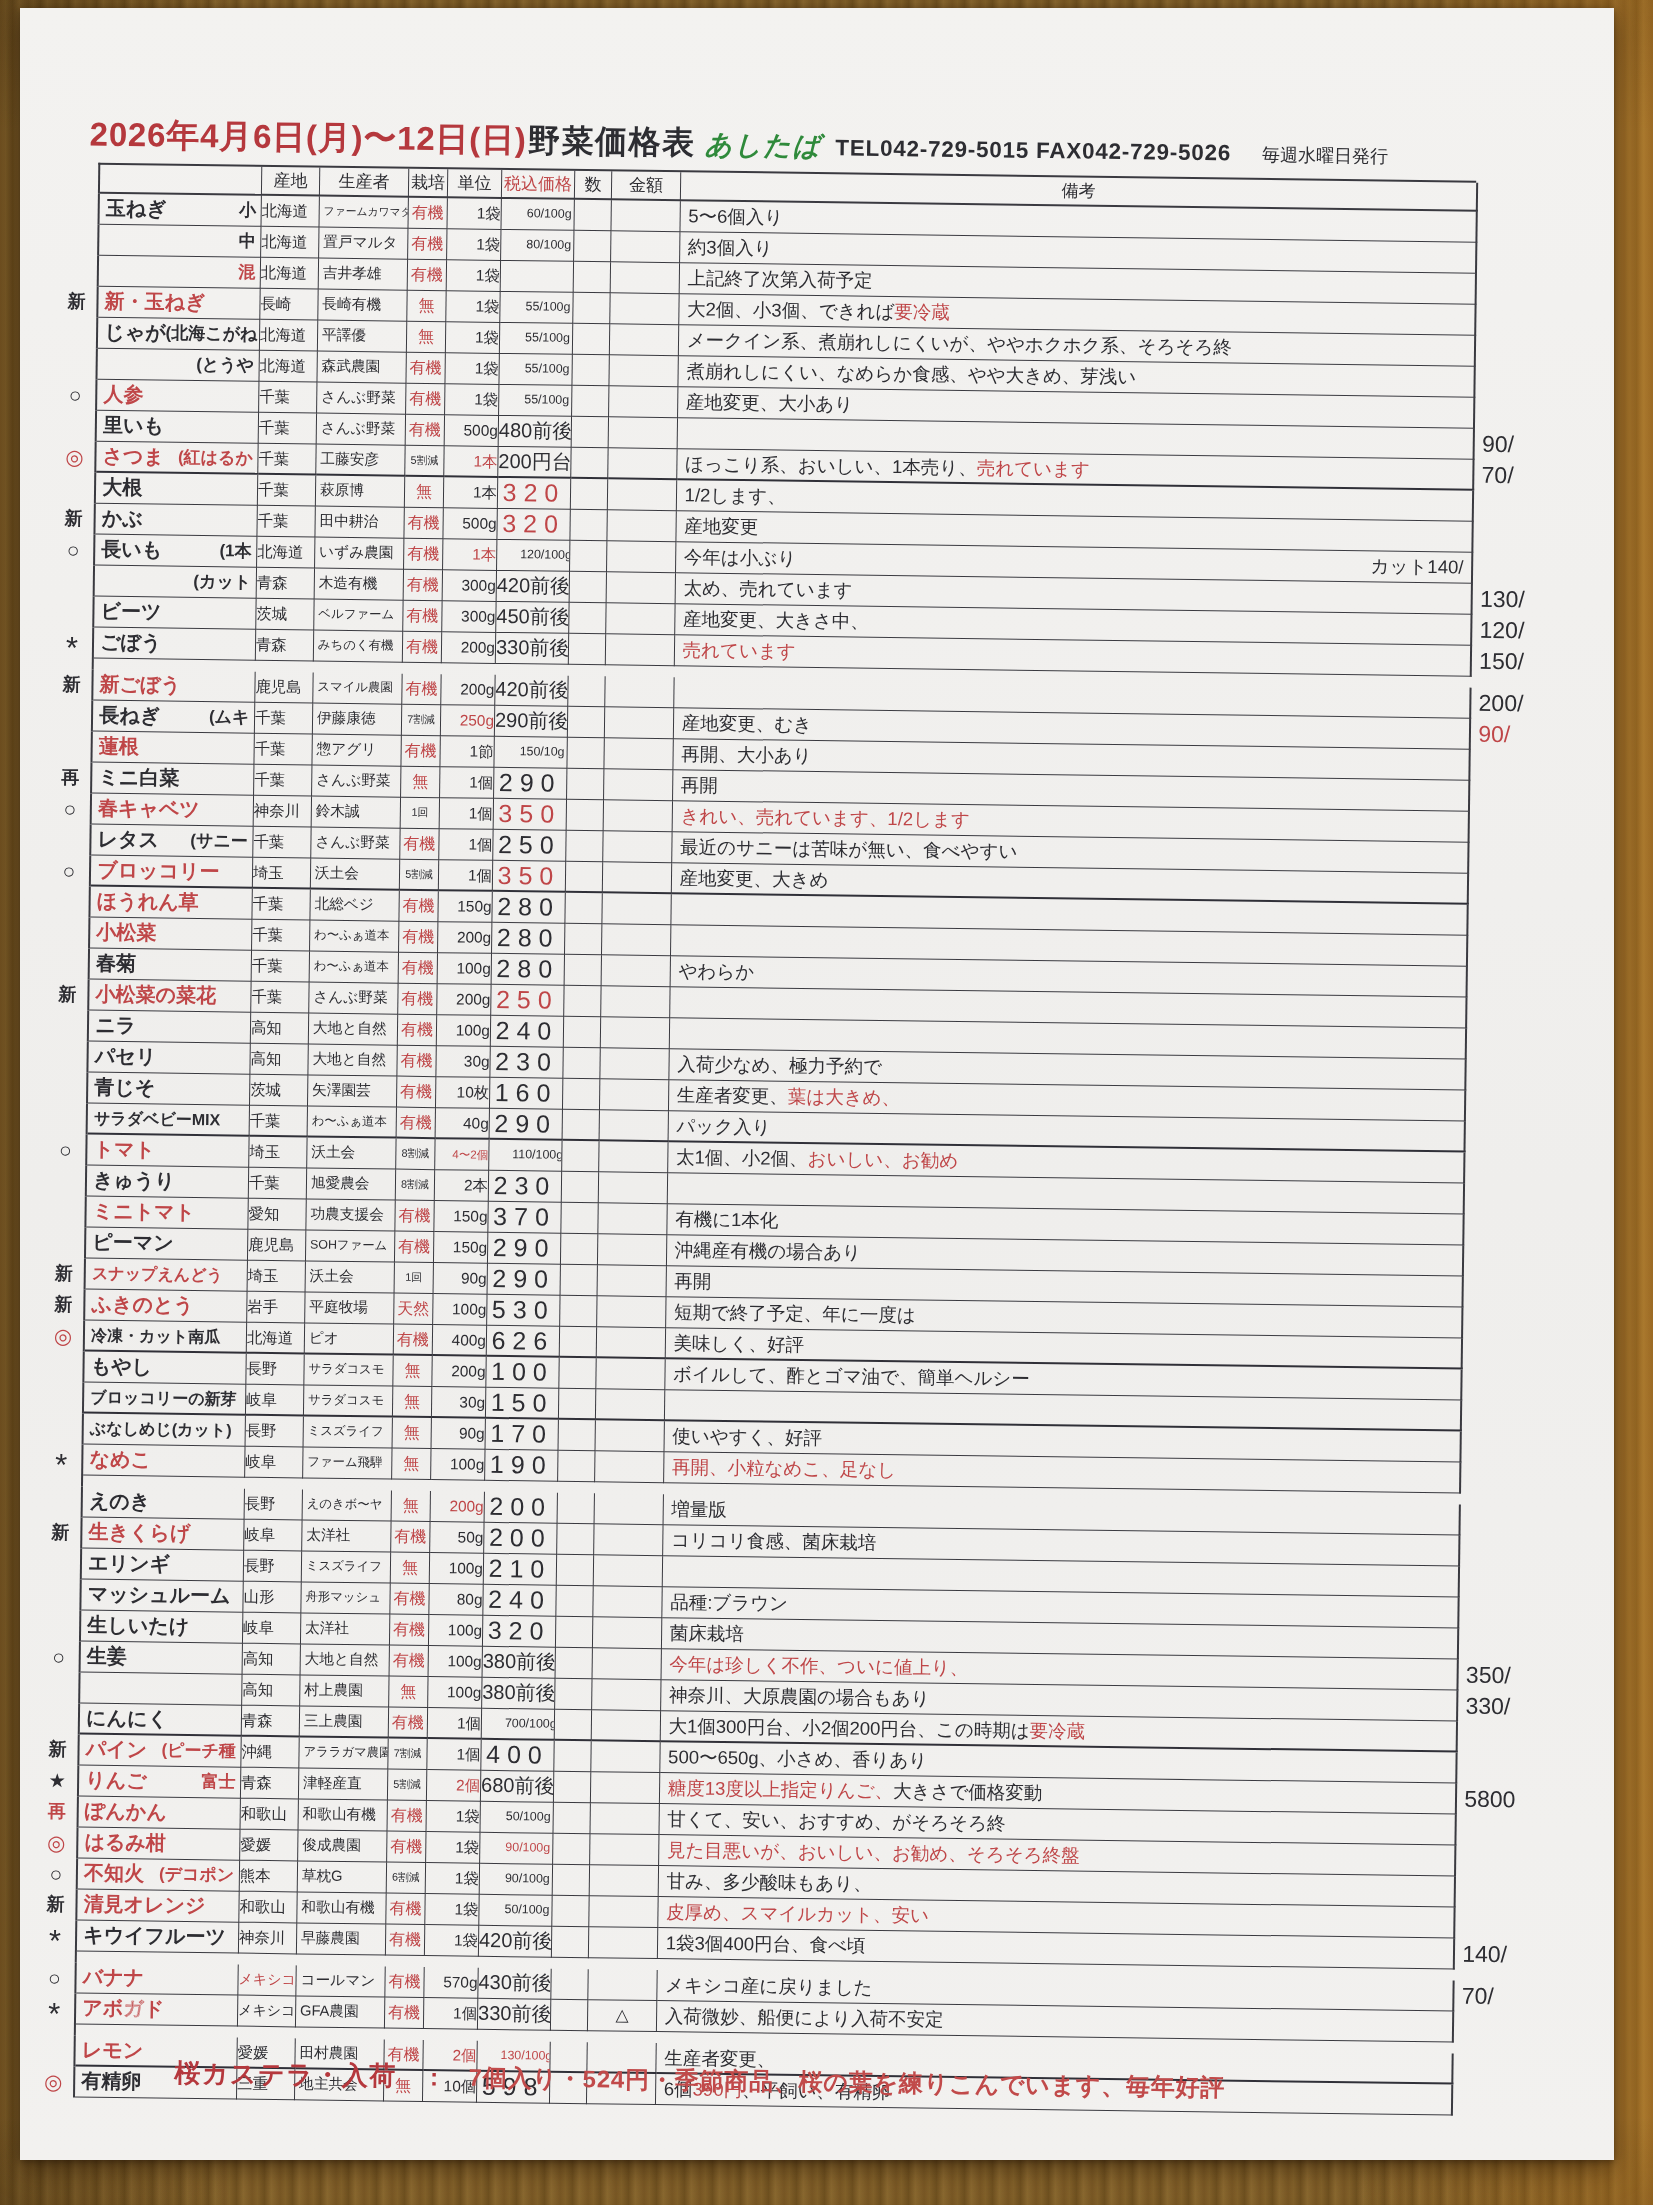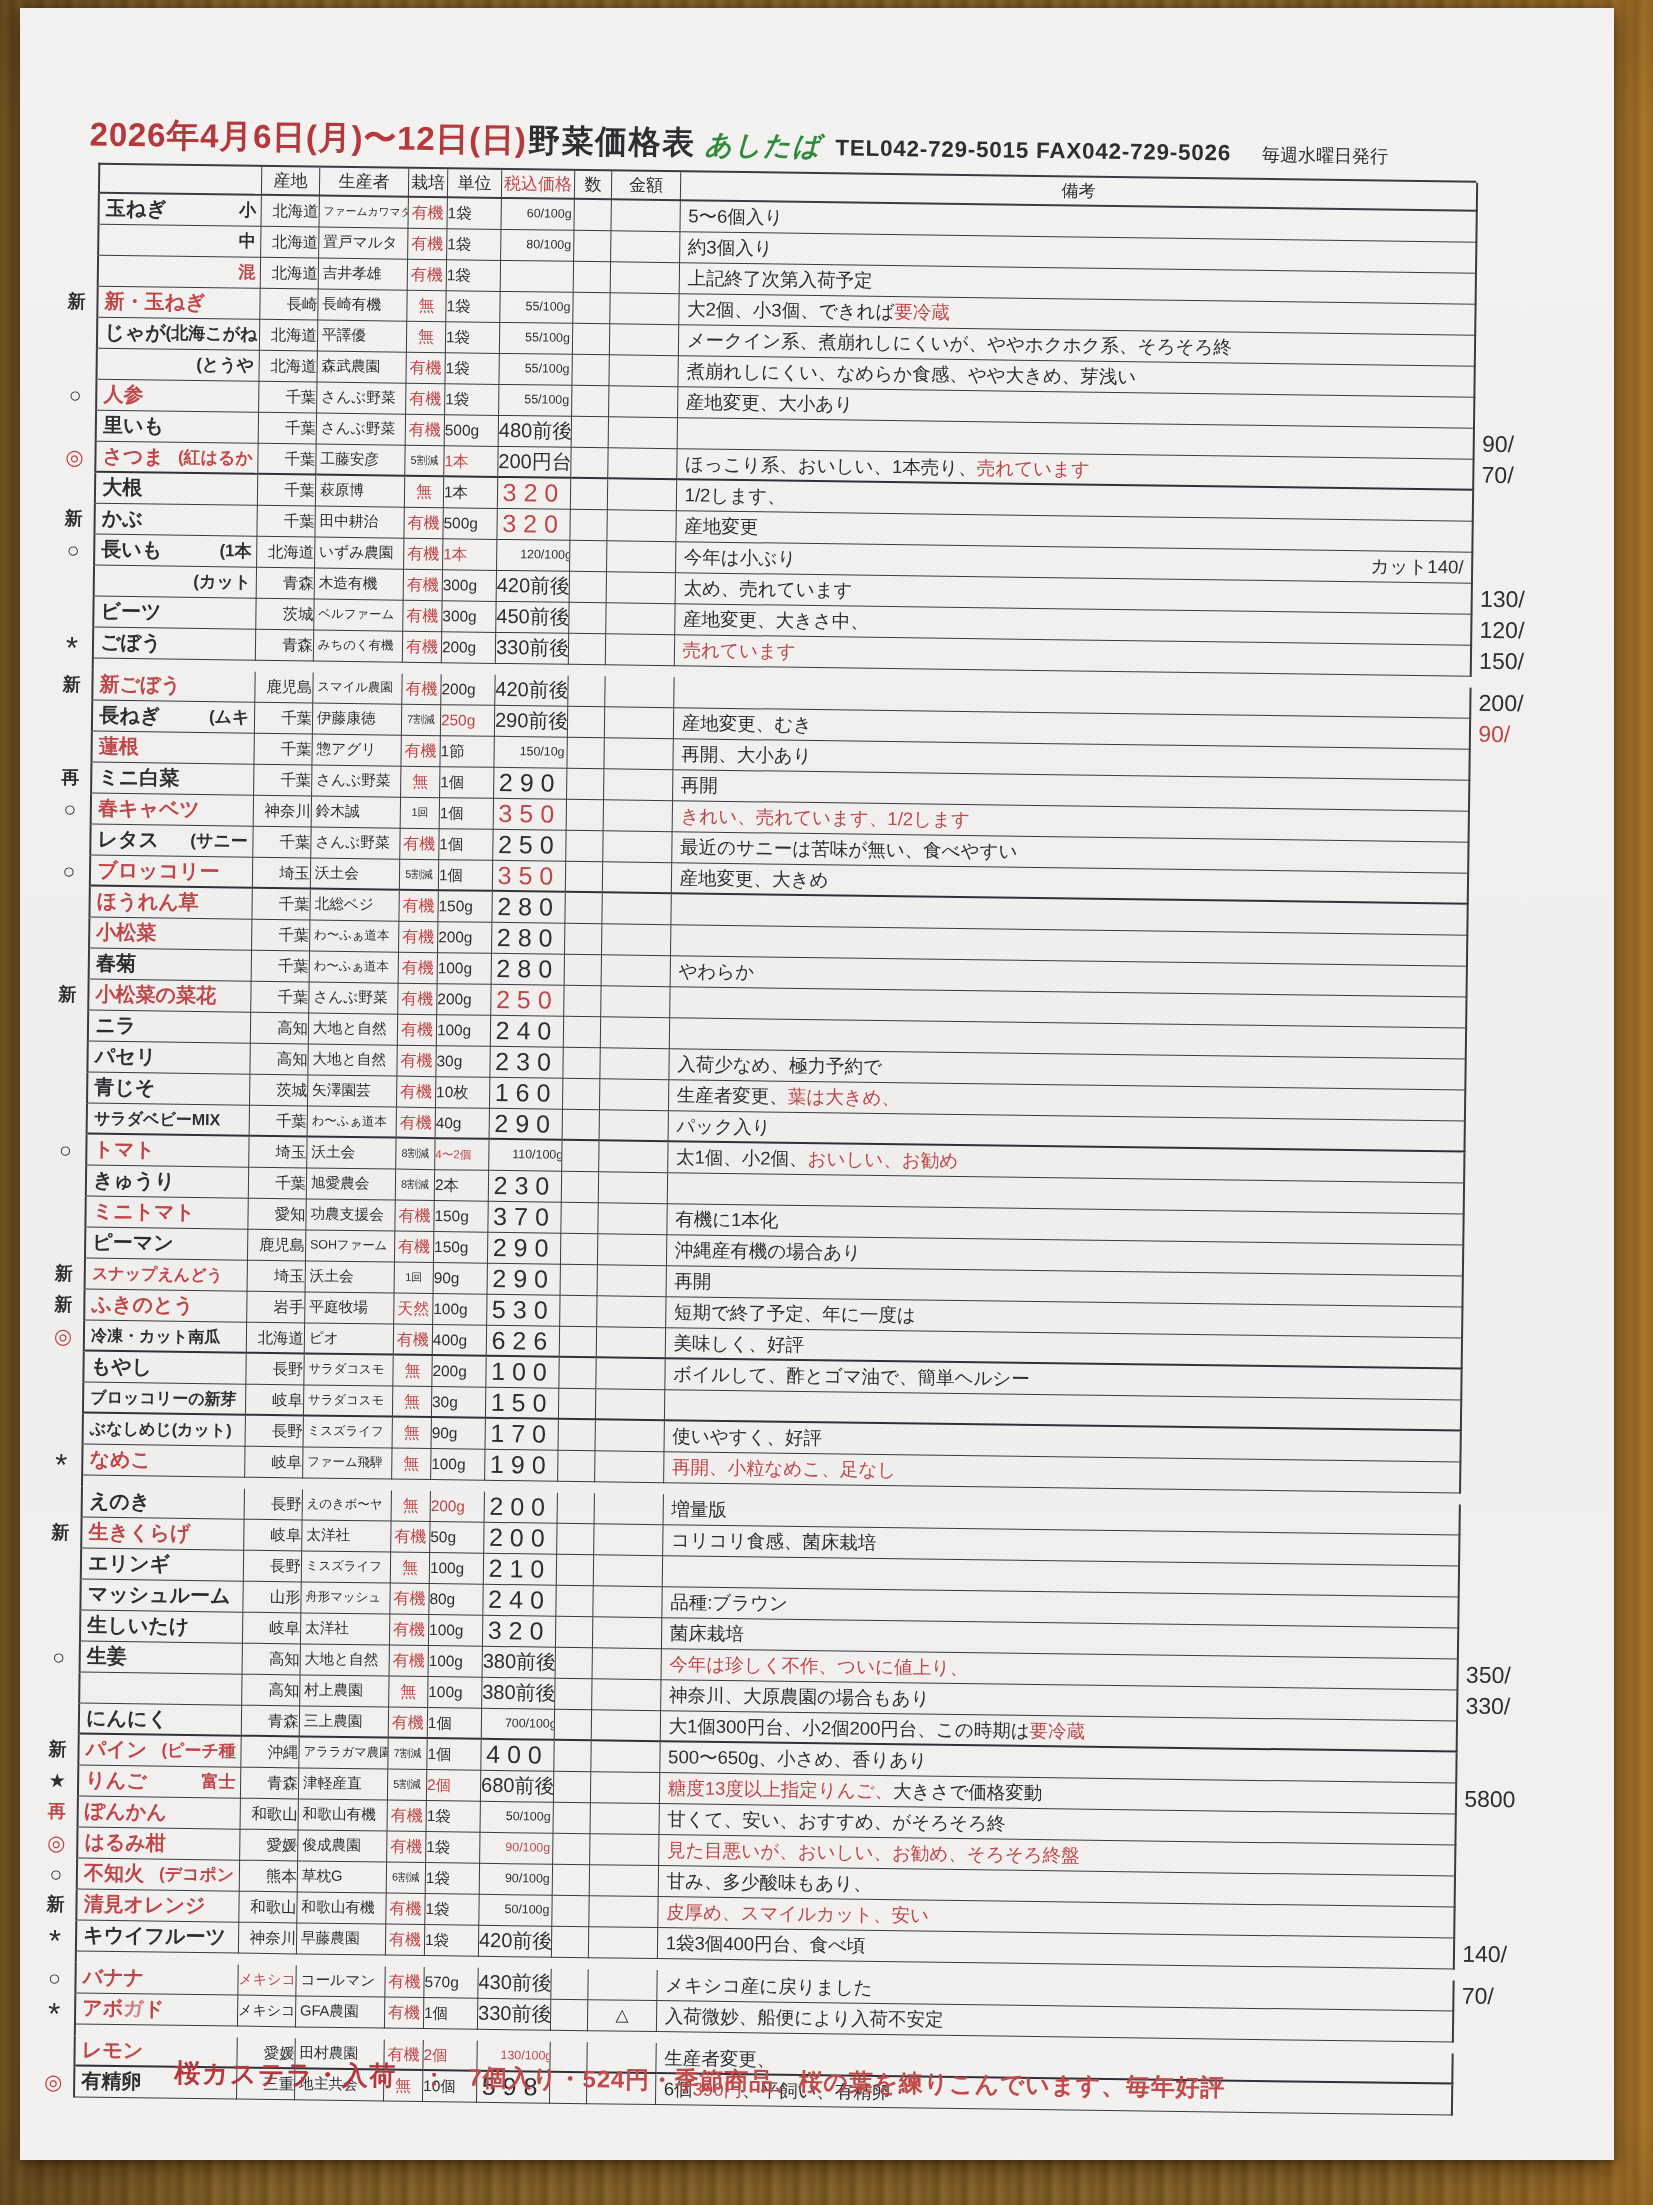--- a/index.html
+++ b/index.html
@@ -34,28 +34,28 @@
   .line:first-child .row{border-top:2.3px solid #3a3a40;}
   .row > div{border-right:1.2px solid #3a3a40;border-bottom:1.2px solid #3a3a40;height:31px;line-height:29px;overflow:hidden;white-space:nowrap;box-sizing:border-box;color:#2d2d32;}
   .row > div:last-child{border-right:2.3px solid #3a3a40;}
   .row.hdr > div{height:29px;line-height:28px;text-align:center;font-size:17px;border-bottom:2px solid #3a3a40;}
   .row.th > div{border-bottom:2.8px solid #303038;}
   .rn{font-size:23px;padding-left:9.3px;line-height:31px;color:#2d2d32;white-space:nowrap;}
 
   .c-name{display:flex;justify-content:space-between;padding:0 4.6px 0 6.2px;font-size:20px;font-weight:600;}
   .c-name .sb{font-size:17px;}
   .c-name.longn{font-size:16px;}
-  .c-org{text-align:right;font-size:15.4px;}
+  .c-org{text-align:left;font-size:15.4px;}
   .c-org.sm{font-size:14px;}
   .c-prod{padding-left:3.9px;font-size:14.7px;}
   .c-prod.md{font-size:12.4px;}
   .c-prod.sm{font-size:10.8px;}
   .c-cult{text-align:center;font-size:16px;}
   .c-cult.sm{font-size:10.8px;}
-  .c-unit{text-align:left;font-size:15.4px;}
+  .c-unit{text-align:right;font-size:15.4px;}
   .c-unit.sm{font-size:11.6px;}
   .c-price{text-align:center;font-size:20px;}
   .c-price.big{font-size:25px;letter-spacing:7px;}
   .c-price.frac{font-size:12.4px;padding-left:23px;}
   .c-qty{}
   .c-amt{text-align:center;font-size:17px;}
   .c-note{font-size:18.5px;padding-left:7.7px;display:flex;}
   .c-note .ntr{margin-left:auto;padding-right:7.7px;}
 
   .red{color:#bf4648 !important;}

